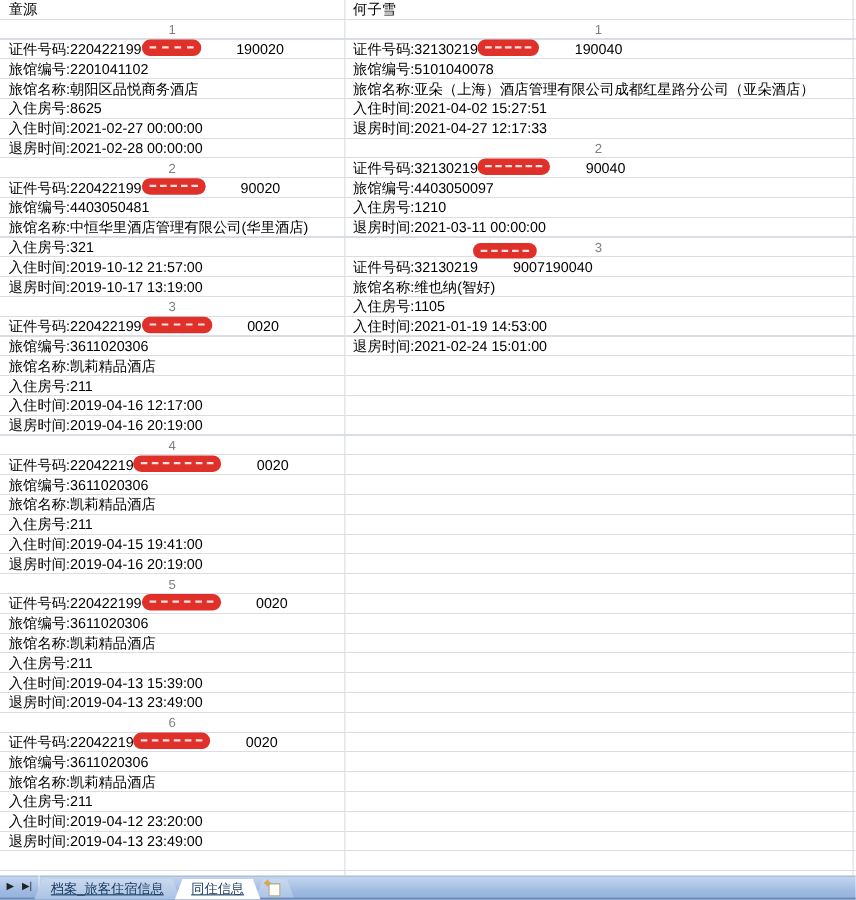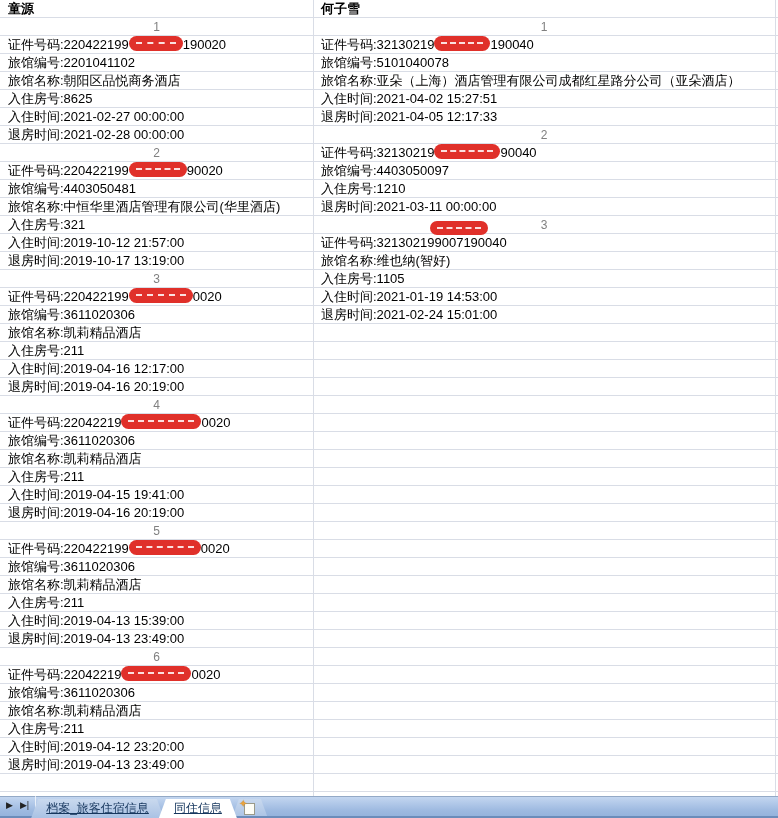--- a/index.html
+++ b/index.html
@@ -14,35 +14,35 @@
     background:repeating-linear-gradient(to bottom,
       #ffffff 0px,#ffffff 17px,var(--grid,#d9dde6) 17px,var(--grid,#d9dde6) 18px);
     overflow:hidden;
   }
   .vline{position:absolute;top:0;bottom:0;width:1px;background:var(--grid,#d9dde6);}
   .col{position:absolute;top:0;}
   .col-a{left:0;width:313px;}
   .col-b{left:313px;width:462px;}
   .row{height:18px;line-height:18px;font-size:13px;color:#000;
        white-space:nowrap;padding-left:8px;overflow:visible;}
-  .person{font-weight:bold;}
+  .person{font-weight:normal;}
   .idx{color:#808080;text-align:center;padding-left:0;font-size:12px;}
   
   .mid-wrap{position:relative;display:inline-block;vertical-align:baseline;}
   .redact{
     display:inline-block;height:15px;border-radius:8px;
     background:var(--redact,#e0302a);
     vertical-align:-3px;position:relative;top:-1px;z-index:3;
   }
   .redact::after{
     content:"";position:absolute;left:7px;right:7px;top:6px;
     border-top:2px dashed rgba(255,255,255,0.85);
   }
   .redact.float{position:absolute;left:-4px;top:-13px;height:14px;}
-  .mid{color:#000;}
+  .mid{color:#000;padding-left:32px;}
   
   .tabbar{
     position:absolute;left:0;bottom:0;width:778px;height:22px;
     background:linear-gradient(#c3d6f0,#9db9e0 65%,#92b1db);
     border-top:1px solid #93a9c6;box-sizing:border-box;
     display:flex;align-items:flex-end;
   }
   .tabbar::after{content:"";position:absolute;left:0;right:0;bottom:0;height:2px;
     background:#6b8cba;}
   .nav{display:flex;align-items:center;gap:7px;height:100%;padding:0 6px 2px 6px;
@@ -143,21 +143,21 @@
   </div>
   <div class="col col-b">
     <div class="row person">何子雪</div>
     <div class="records">
   <div class="record">
     <div class="row idx">1</div>
     <div class="row"><span>证件号码:32130219</span><span class="mid-wrap"><span class="redact" style="width: 56px;"></span><span class="mid"></span></span><span>190040</span></div>
     <div class="row">旅馆编号:5101040078</div>
     <div class="row">旅馆名称:亚朵（上海）酒店管理有限公司成都红星路分公司（亚朵酒店）</div>
     <div class="row">入住时间:2021-04-02 15:27:51</div>
-    <div class="row">退房时间:2021-04-05 12:17:33</div>
+    <div class="row">退房时间:2021-04-27 12:17:33</div>
   </div>
 
   <div class="record">
     <div class="row idx">2</div>
     <div class="row"><span>证件号码:32130219</span><span class="mid-wrap"><span class="redact" style="width: 66px;"></span><span class="mid"></span></span><span>90040</span></div>
     <div class="row">旅馆编号:4403050097</div>
     <div class="row">入住房号:1210</div>
     <div class="row">退房时间:2021-03-11 00:00:00</div>
   </div>
 

